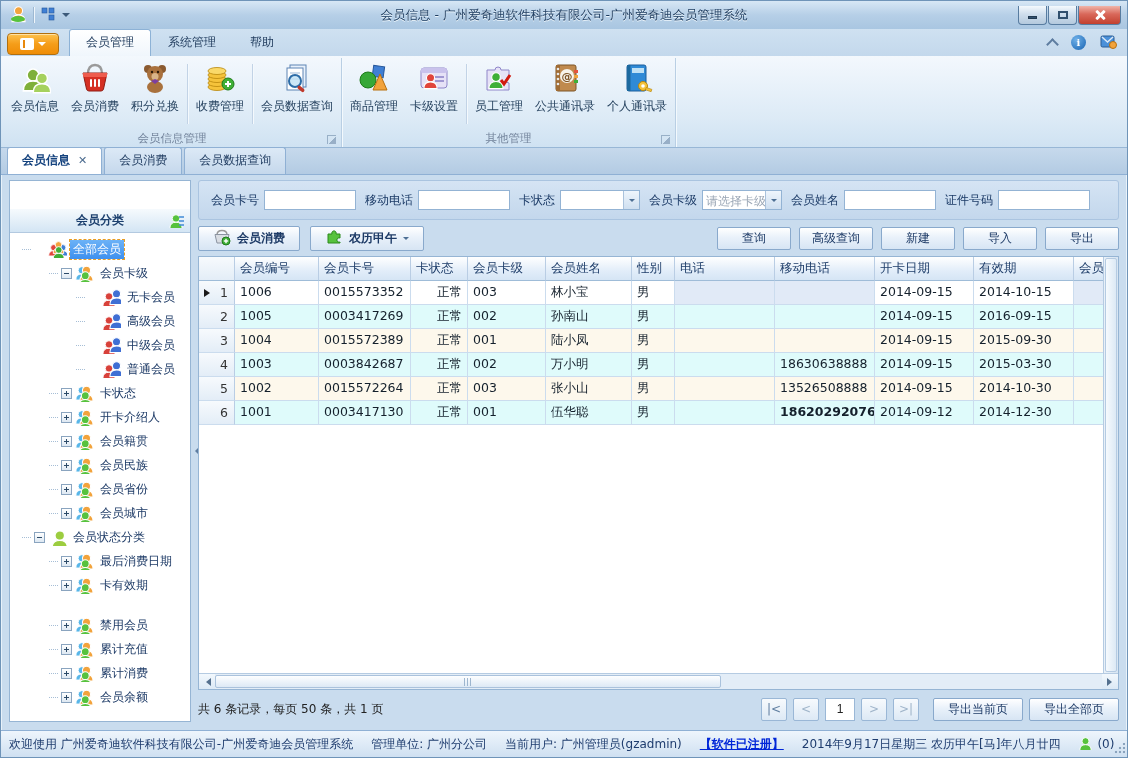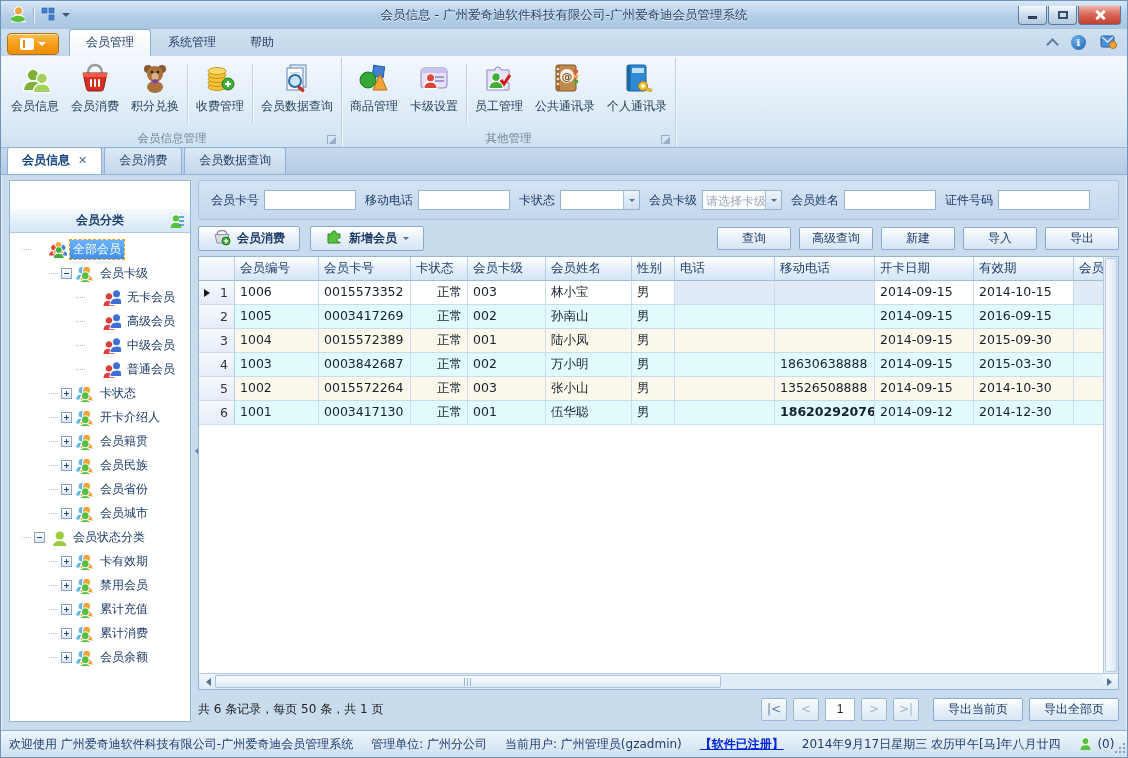--- a/index.html
+++ b/index.html
@@ -662,23 +662,42 @@
                 </g>
                 <g transform="translate(4,1.5) scale(1.5)">
                   <circle cx="5" cy="3.2" r="2.7" fill="#f2a33c" stroke="#ffffff" stroke-width="0.7"></circle>
                   <path d="M0.6 10.4 Q0.6 5.9 5 5.9 Q9.4 5.9 9.4 10.4 Z" fill="#f2a33c" stroke="#ffffff" stroke-width="0.7"></path>
                 </g>
                 <g transform="translate(3,7) scale(1.45)">
                   <circle cx="5" cy="3.2" r="2.7" fill="#57c23d" stroke="#ffffff" stroke-width="0.7"></circle>
                   <path d="M0.6 10.4 Q0.6 5.9 5 5.9 Q9.4 5.9 9.4 10.4 Z" fill="#57c23d" stroke="#ffffff" stroke-width="0.7"></path>
                 </g>
               </svg></span>
+            <span class="tlabel">最后消费日期</span>
+          </div>
+          <div class="titem" style="padding-left: 39px;">
+            <span class="dots"></span>
+            <span class="exp plus"></span>
+            <span class="ticon"><svg width="19" height="18" viewBox="0 0 19 18">
+                <g transform="translate(0,2) scale(1.35)">
+                  <circle cx="5" cy="3.2" r="2.7" fill="#58b6e8" stroke="#ffffff" stroke-width="0.7"></circle>
+                  <path d="M0.6 10.4 Q0.6 5.9 5 5.9 Q9.4 5.9 9.4 10.4 Z" fill="#58b6e8" stroke="#ffffff" stroke-width="0.7"></path>
+                </g>
+                <g transform="translate(4,1.5) scale(1.5)">
+                  <circle cx="5" cy="3.2" r="2.7" fill="#f2a33c" stroke="#ffffff" stroke-width="0.7"></circle>
+                  <path d="M0.6 10.4 Q0.6 5.9 5 5.9 Q9.4 5.9 9.4 10.4 Z" fill="#f2a33c" stroke="#ffffff" stroke-width="0.7"></path>
+                </g>
+                <g transform="translate(3,7) scale(1.45)">
+                  <circle cx="5" cy="3.2" r="2.7" fill="#57c23d" stroke="#ffffff" stroke-width="0.7"></circle>
+                  <path d="M0.6 10.4 Q0.6 5.9 5 5.9 Q9.4 5.9 9.4 10.4 Z" fill="#57c23d" stroke="#ffffff" stroke-width="0.7"></path>
+                </g>
+              </svg></span>
             <span class="tlabel">卡有效期</span>
           </div>
-          <div class="titem" style="padding-left: 39px;">
+          <div class="titem" style="padding-left: 39px; margin-top: 16px;">
             <span class="dots"></span>
             <span class="exp plus"></span>
             <span class="ticon"><svg width="19" height="18" viewBox="0 0 19 18">
                 <g transform="translate(0,2) scale(1.35)">
                   <circle cx="5" cy="3.2" r="2.7" fill="#58b6e8" stroke="#ffffff" stroke-width="0.7"></circle>
                   <path d="M0.6 10.4 Q0.6 5.9 5 5.9 Q9.4 5.9 9.4 10.4 Z" fill="#58b6e8" stroke="#ffffff" stroke-width="0.7"></path>
                 </g>
                 <g transform="translate(4,1.5) scale(1.5)">
                   <circle cx="5" cy="3.2" r="2.7" fill="#f2a33c" stroke="#ffffff" stroke-width="0.7"></circle>
                   <path d="M0.6 10.4 Q0.6 5.9 5 5.9 Q9.4 5.9 9.4 10.4 Z" fill="#f2a33c" stroke="#ffffff" stroke-width="0.7"></path>
@@ -788,21 +807,21 @@
                 <circle cx="13" cy="13" r="4" fill="#3faf37" stroke="#1d7a18"></circle>
                 <rect x="10.8" y="12.3" width="4.4" height="1.4" fill="#fff"></rect>
                 <rect x="12.3" y="10.8" width="1.4" height="4.4" fill="#fff"></rect>
               </svg></span>
           <span>会员消费</span>
         </div>
         <div class="btn big">
           <span id="puzzle-icon"><svg width="18" height="18" viewBox="0 0 18 18">
                 <path d="M3 6 h4 a2.2 2.2 0 1 1 4 0 h4 v4 a2.2 2.2 0 1 0 0 4 v1 H3 Z" fill="#57c23d" stroke="#2c8a1d"></path>
               </svg></span>
-          <span>新增会员</span>
+          <span>农历甲午</span>
           <span class="caret"></span>
         </div>
         <div class="spacer"></div>
         <div class="right-group">
           <div class="btn act">查询</div>
           <div class="btn act">高级查询</div>
           <div class="btn act">新建</div>
           <div class="btn act">导入</div>
           <div class="btn act">导出</div>
         </div>

